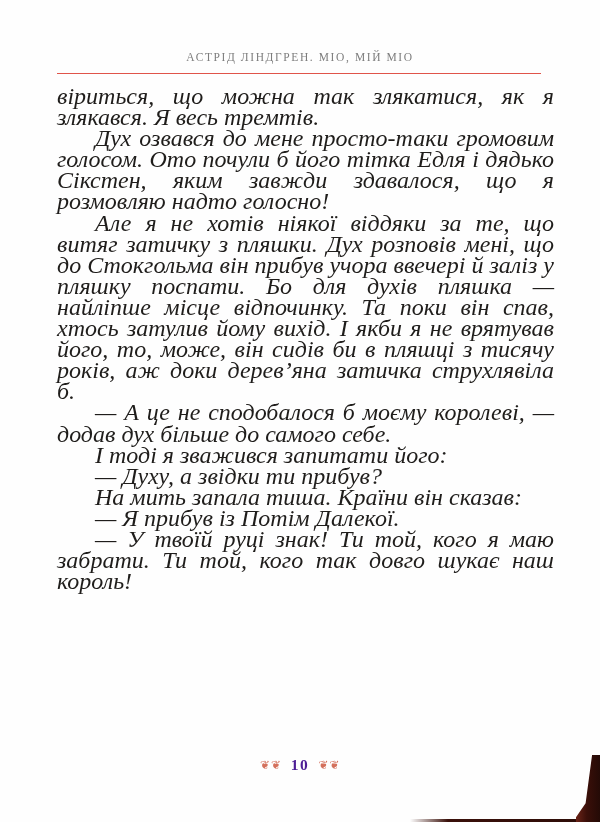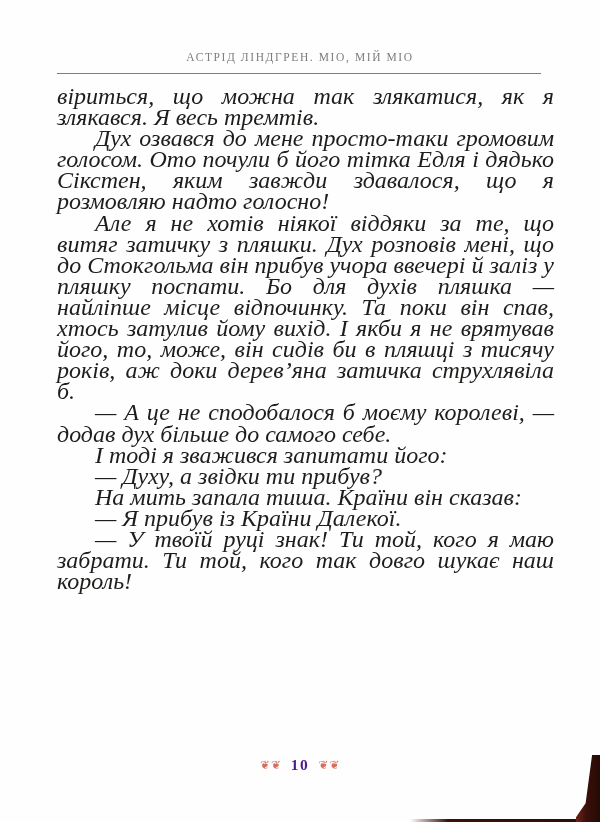--- a/index.html
+++ b/index.html
@@ -84,21 +84,21 @@
   </div>
 
   <div class="body-text">
       <p>віриться, що можна так злякатися, як я злякався. Я весь тремтів.</p>
       <p>Дух озвався до мене просто-таки громовим голосом. Ото почули б його тітка Едля і дядько Сікстен, яким завжди здавалося, що я розмовляю надто голосно!</p>
       <p>Але я не хотів ніякої віддяки за те, що витяг затичку з пляшки. Дух розповів мені, що до Стокгольма він прибув учора ввечері й заліз у пляшку поспати. Бо для духів пляшка — найліпше місце відпочинку. Та поки він спав, хтось затулив йому вихід. І якби я не врятував його, то, може, він сидів би в пляшці з тисячу років, аж доки дерев’яна затичка струхлявіла б.</p>
       <p>— А це не сподобалося б моєму королеві, — додав дух більше до самого себе.</p>
       <p>І тоді я зважився запитати його:</p>
       <p>— Духу, а звідки ти прибув?</p>
       <p>На мить запала тиша. Країни він сказав:</p>
-      <p>— Я прибув із Країни Далекої.</p>
+      <p>— Я прибув із Потім Далекої.</p>
       <p>— У твоїй руці знак! Ти той, кого я маю забрати. Ти той, кого так довго шукає наш король!</p>
     </div>
 
   <div class="page-footer">
     <span class="ornament">❦❦</span>
     <span class="page-number">10</span>
     <span class="ornament">❦❦</span>
   </div>
 
   <div class="edge-shadow"></div>

